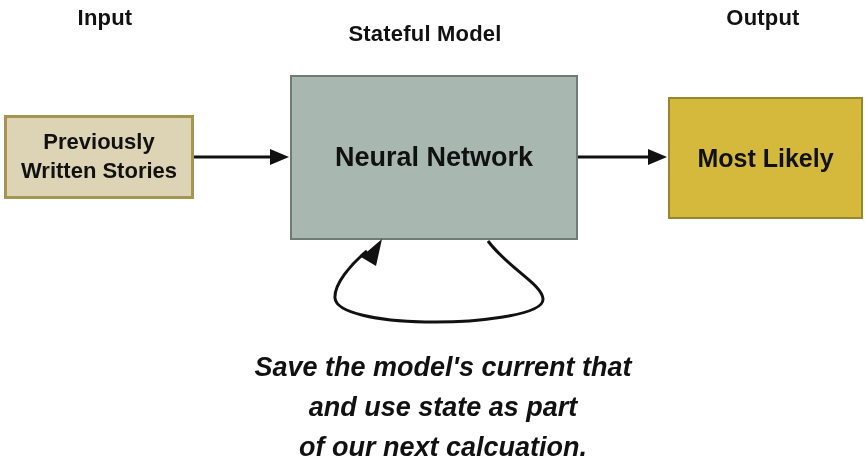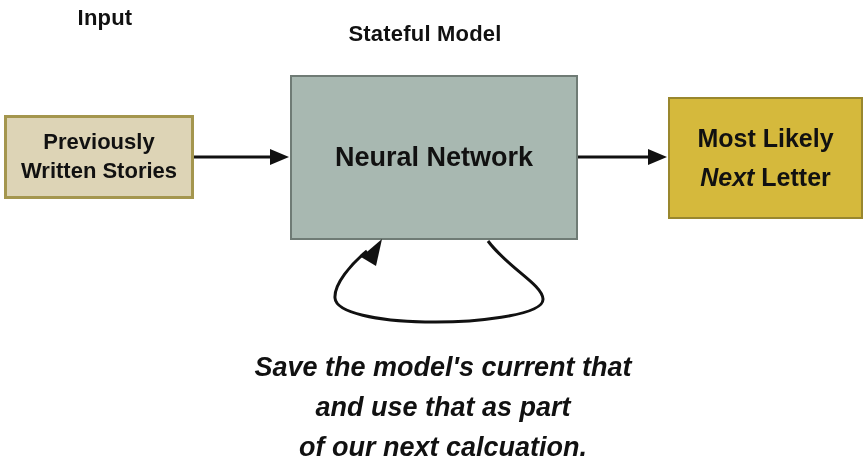--- a/index.html
+++ b/index.html
@@ -83,36 +83,36 @@
     line-height: 40px;
   }
 </style>
 </head>
 <body>
 
 <div class="canvas">
 
   <div class="col-label input">Input</div>
   <div class="col-label model">Stateful Model</div>
+  <div class="col-label output">Output</div>
 
   <div class="box model-box">
     <div class="lines">Neural Network</div>
   </div>
 
   <div class="box input-box">
     <div class="lines">
       <span style="display:block">Previously</span>
       <span style="display:block">Written Stories</span>
     </div>
   </div>
 
   <div class="box output-box">
     <div class="lines">
       <span style="display:block">Most Likely</span>
-      <span style="display:block"><span class="italic">Next</span><span> Letter</span></span>
     </div>
   </div>
 
   <svg class="overlay" viewBox="0 0 865 461">
 
     <g>
       <line class="stroke" x1="194" y1="157" x2="270" y2="157"></line>
       <polygon class="fill" points="270,149 270,165 289,157"></polygon>
     </g>
 
@@ -126,17 +126,17 @@
                C 508 268, 542 284, 543 299
                C 544 316, 470 323, 425 322
                C 378 321, 336 313, 335 298
                C 334 284, 351 264, 367 251"></path>
       <polygon class="fill" points="382,239 376,266 361,257"></polygon>
     </g>
   </svg>
 
   <div class="caption">
     <div>Save the model's current that</div>
-    <div>and use that as part</div>
+    <div>and use state as part</div>
     <div>of our next calcuation.</div>
   </div>
 
 </div>
 
 </body></html>

